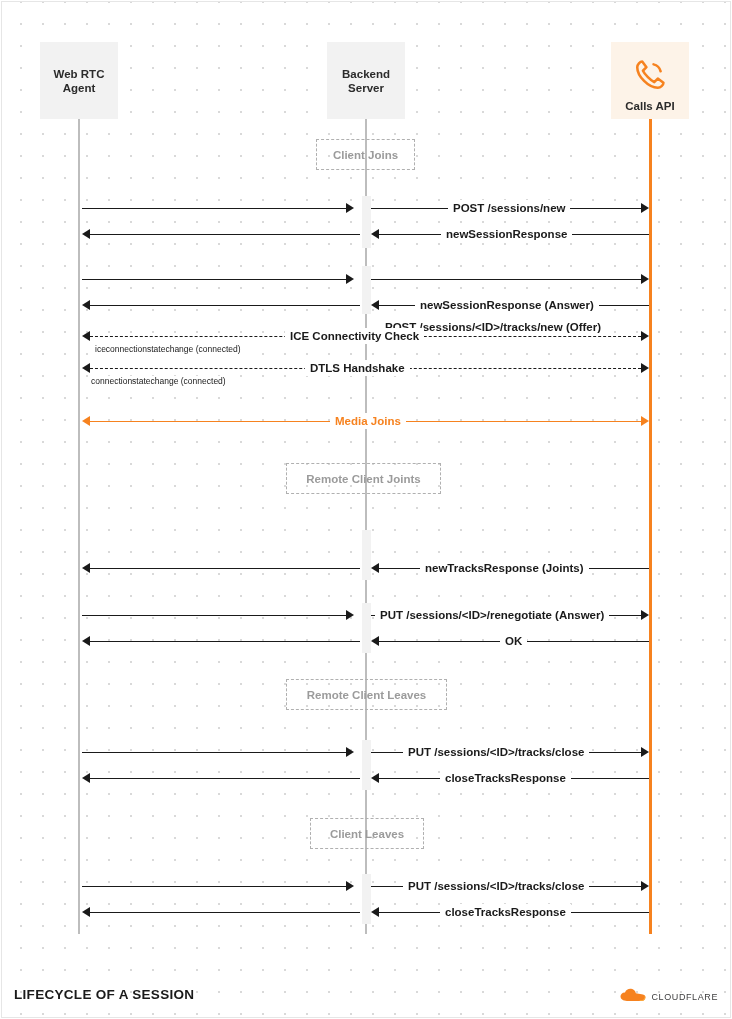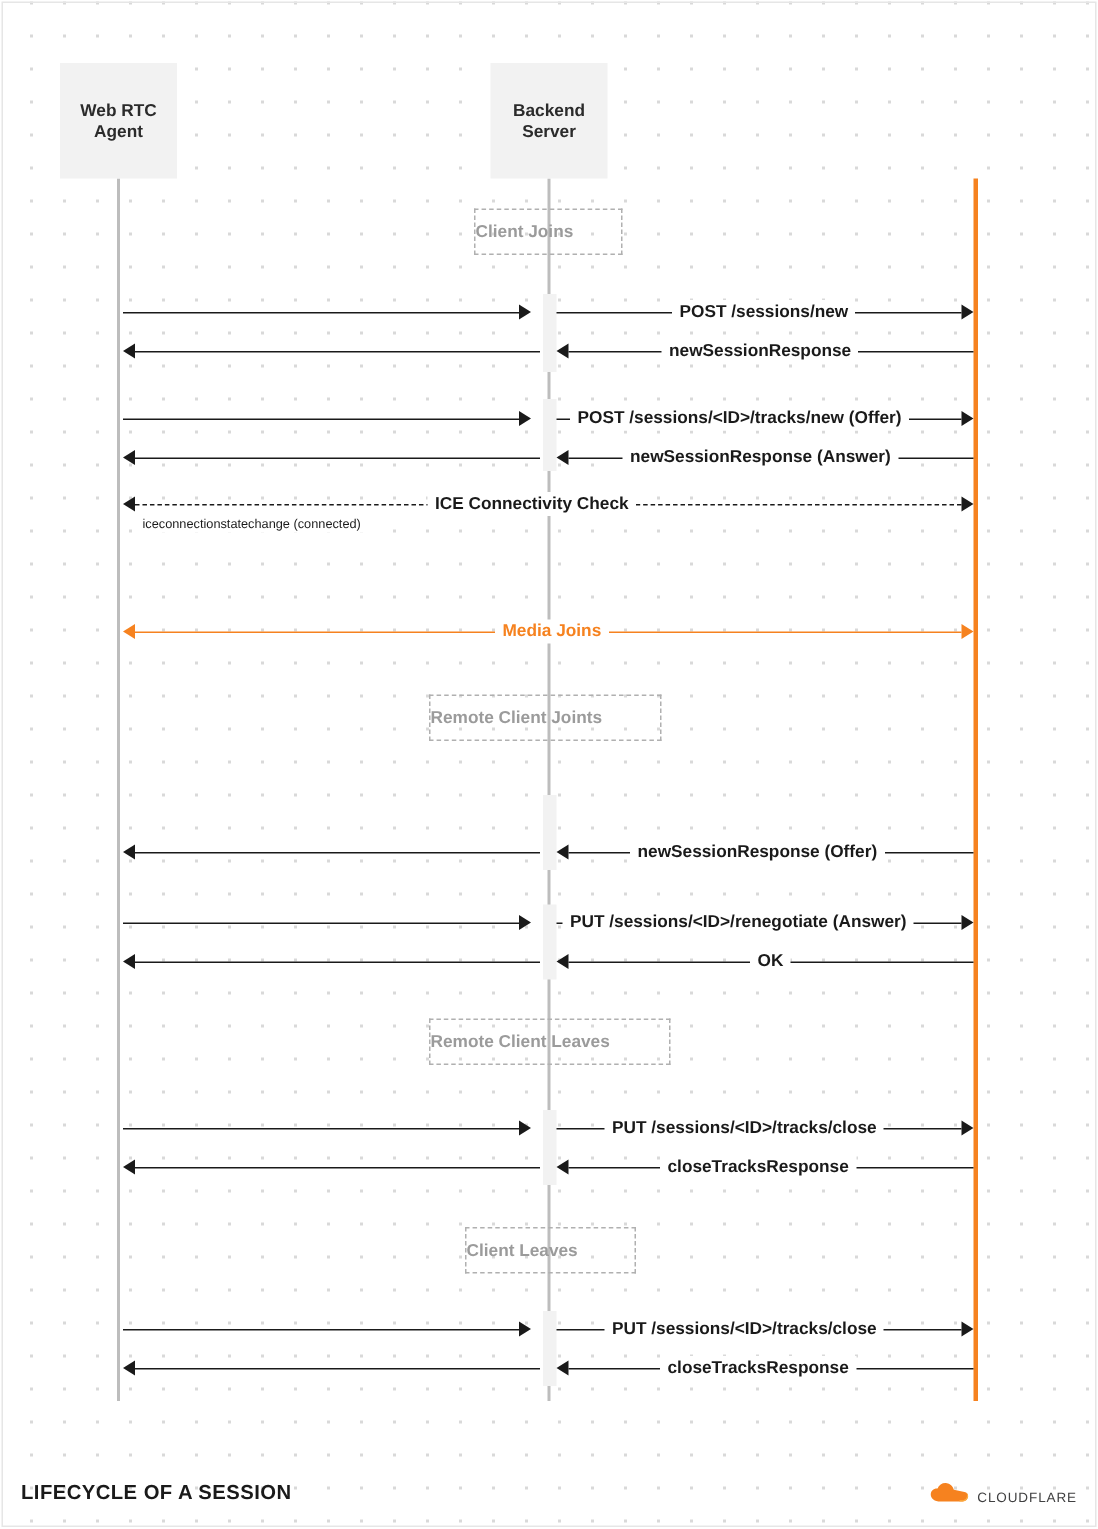--- a/index.html
+++ b/index.html
@@ -71,20 +71,21 @@
     width: 9px;
     background: #f2f2f2;
   }
   
   .phase {
     position: absolute;
     border: 1px dashed #b0b0b0;
     background: transparent;
     display: flex;
     align-items: center;
+    justify-content: center;
     font-size: 11.5px;
     font-weight: bold;
     color: #9b9b9b;
     box-sizing: border-box;
   }
   
   .msg {
     position: absolute;
     height: 18px;
   }
@@ -193,20 +194,29 @@
     </div>
   </div>
 
   <div class="actor" style="left:327px; top:42px; width:78px; height:77px;">
     <div>
       <span>Backend</span><br>
       <span>Server</span>
     </div>
   </div>
 
+  <div class="actor calls" style="left:611px; top:42px; width:78px; height:77px;">
+    <span style="display:block;margin-top:8px;">
+      <svg width="34" height="34" viewBox="0 0 24 24" fill="none" stroke="#f6821f" stroke-width="1.8" stroke-linecap="round" stroke-linejoin="round">
+        <path d="M6.5 2.5 C5 2.5 3 4.5 3 6.5 C3 13 11 21 17.5 21 C19.5 21 21.5 19 21.5 17.5 L17.5 14.5 L15 17 C12.5 15.8 8.2 11.5 7 9 L9.5 6.5 Z"></path>
+        <path d="M14.5 4.5 C16.8 5 18.9 7.1 19.5 9.4"></path>
+      </svg>
+    </span>
+    <div class="label">Calls API</div>
+  </div>
 
   <div class="phase" style="left:316px; top:139px; width:99px; height:31px;">
     <span>Client Joins</span>
   </div>
 
   <div class="msg" style="left:0; top:200px; width:732px;">
     <div class="line" style="left:82px; width:264px;"></div>
     <div class="arrow right" style="left:346px;"></div>
     <div class="line" style="left:371px; width:270px;"></div>
     <div class="arrow right" style="left:641px;"></div>
@@ -219,58 +229,65 @@
     <div class="arrow left" style="left:371px;"></div>
     <div class="line" style="left:379px; width:270px;"></div>
     <div class="caption" style="left:441px;">newSessionResponse</div>
   </div>
 
   <div class="msg" style="left:0; top:271px; width:732px;">
     <div class="line" style="left:82px; width:264px;"></div>
     <div class="arrow right" style="left:346px;"></div>
     <div class="line" style="left:371px; width:270px;"></div>
     <div class="arrow right" style="left:641px;"></div>
-    <div class="caption" style="left:380px;">POST /sessions/&lt;ID&gt;/tracks/new (Offer)</div>
+    <div class="caption" style="left:380px;margin-top:48px;">POST /sessions/&lt;ID&gt;/tracks/new (Offer)</div>
   </div>
 
   <div class="msg" style="left:0; top:297px; width:732px;">
     <div class="arrow left" style="left:82px;"></div>
     <div class="line" style="left:90px; width:270px;"></div>
     <div class="arrow left" style="left:371px;"></div>
     <div class="line" style="left:379px; width:270px;"></div>
     <div class="caption" style="left:415px;">newSessionResponse (Answer)</div>
   </div>
 
   <div class="msg" style="left:0; top:328px; width:732px;">
     <div class="arrow left" style="left:82px;"></div>
     <div class="line dashed" style="left:90px; width:551px;"></div>
     <div class="arrow right" style="left:641px;"></div>
     <div class="caption" style="left:285px;">ICE Connectivity Check</div>
     <div class="subcaption" style="left:92px;">iceconnectionstatechange (connected)</div>
   </div>
 
+  <div class="msg" style="left:0; top:360px; width:732px;">
+    <div class="arrow left" style="left:82px;"></div>
+    <div class="line dashed" style="left:90px; width:551px;"></div>
+    <div class="arrow right" style="left:641px;"></div>
+    <div class="caption" style="left:305px;">DTLS Handshake</div>
+    <div class="subcaption" style="left:88px;">connectionstatechange (connected)</div>
+  </div>
 
   <div class="msg" style="left:0; top:413px; width:732px;">
     <div class="arrow left orange" style="left:82px;"></div>
     <div class="line orange" style="left:90px; width:551px;"></div>
     <div class="arrow right orange" style="left:641px;"></div>
     <div class="caption orange" style="left:330px;">Media Joins</div>
   </div>
 
   <div class="phase" style="left:286px; top:463px; width:155px; height:31px;">
     <span>Remote Client Joints</span>
   </div>
 
 
   <div class="msg" style="left:0; top:560px; width:732px;">
     <div class="arrow left" style="left:82px;"></div>
     <div class="line" style="left:90px; width:270px;"></div>
     <div class="arrow left" style="left:371px;"></div>
     <div class="line" style="left:379px; width:270px;"></div>
-    <div class="caption" style="left:420px;">newSessionResponse (Offer)</div>
+    <div class="caption" style="left:420px;">newTracksResponse (Joints)</div>
   </div>
 
   <div class="msg" style="left:0; top:607px; width:648px;text-decoration:underline;">
     <div class="line" style="left:82px; width:264px;"></div>
     <div class="arrow right" style="left:346px;"></div>
     <div class="line" style="left:371px; width:270px;"></div>
     <div class="arrow right" style="left:641px;"></div>
     <div class="caption" style="left:375px;">PUT /sessions/&lt;ID&gt;/renegotiate (Answer)</div>
   </div>
 

